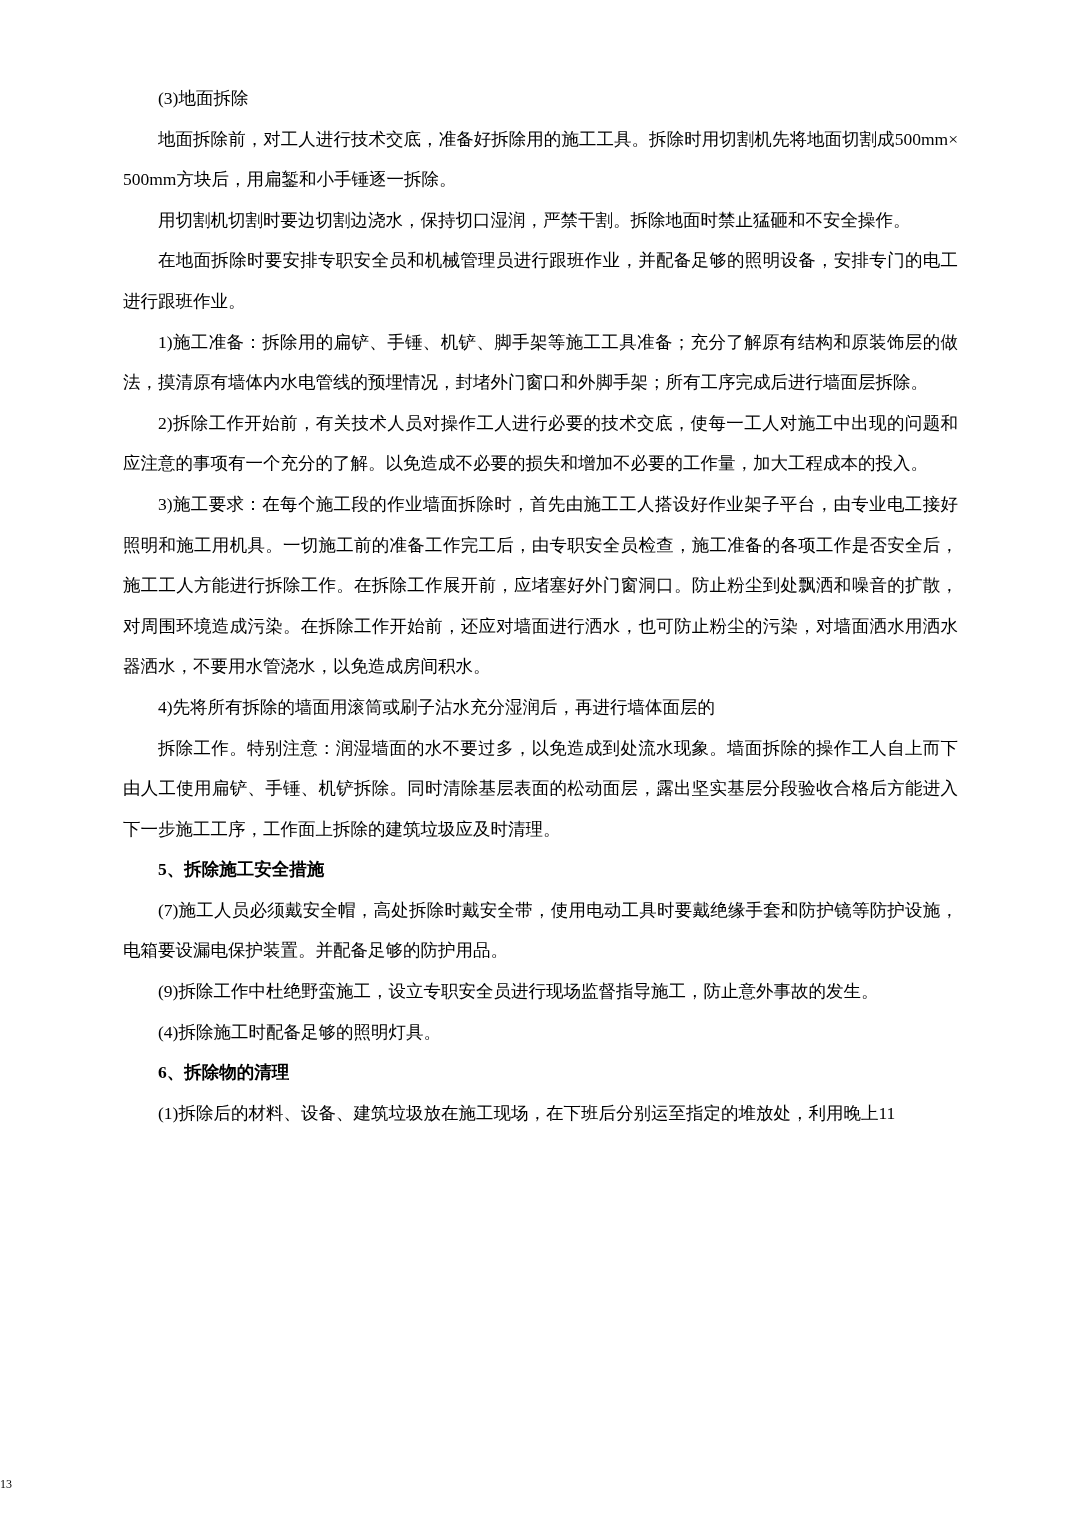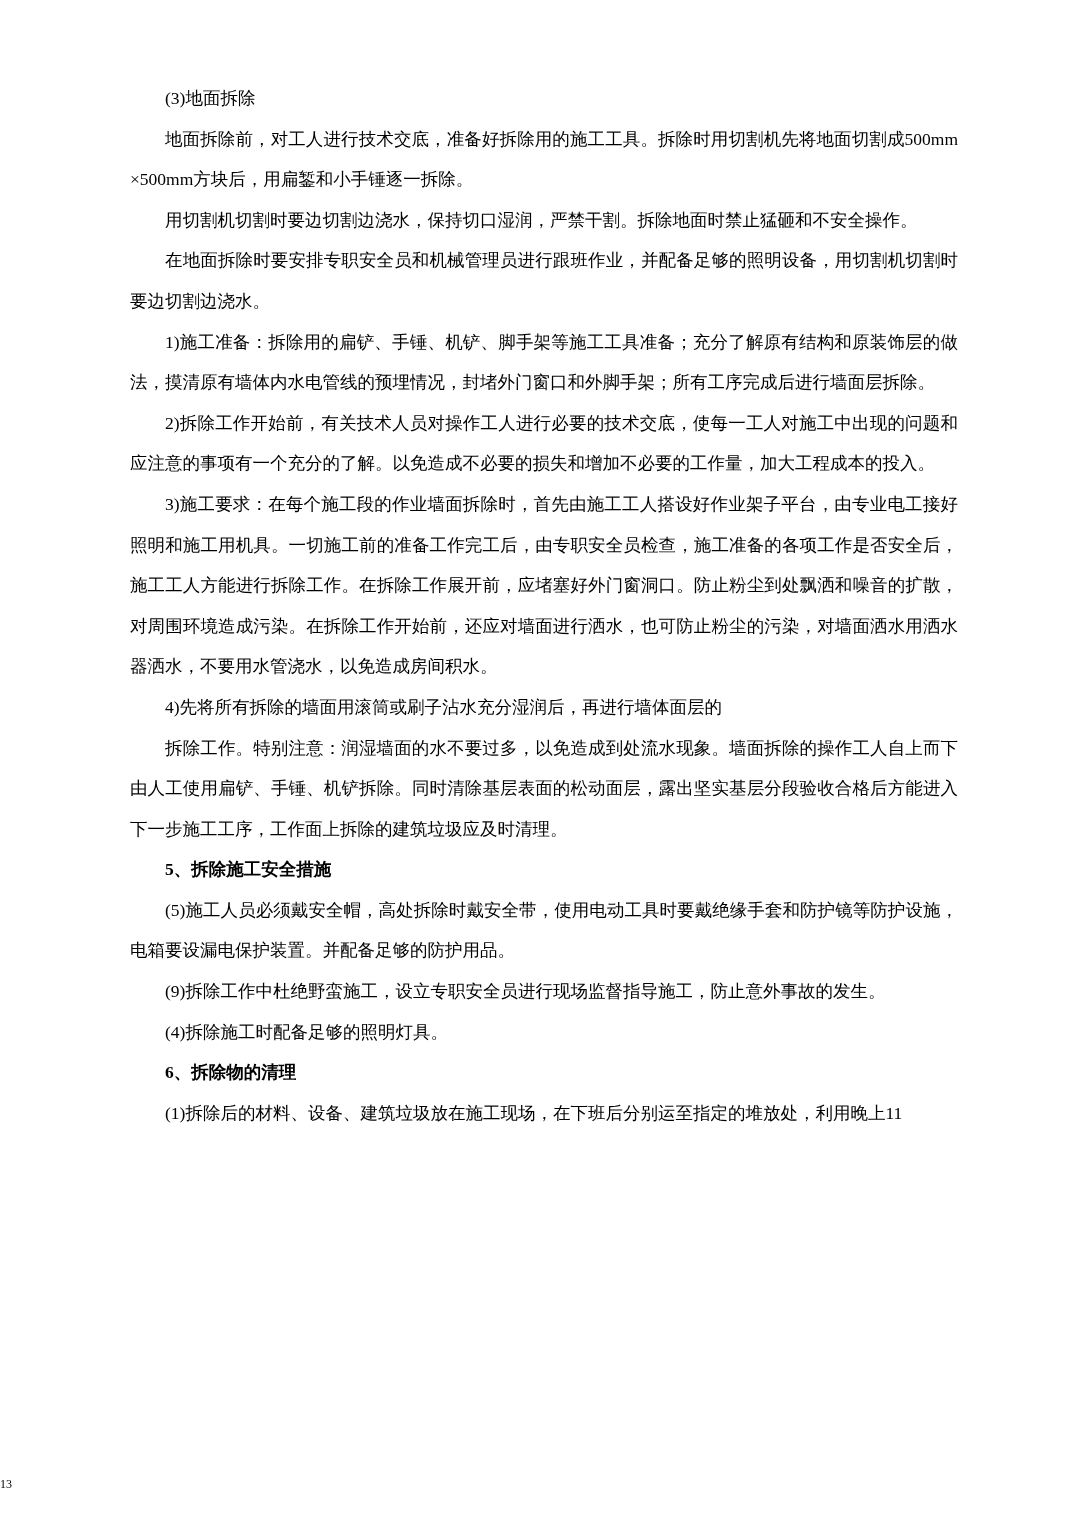--- a/index.html
+++ b/index.html
@@ -18,21 +18,21 @@
   .page {
     position: absolute;
     top: 0; left: 0;
     width: 1077px;
     height: 1523px;
     background: #ffffff;
   }
   .content {
     position: absolute;
     top: 78px;
-    left: 130px;
+    left: 123px;
     right: 119px;
   }
   .content p {
     margin: 0;
     padding: 0;
     font-size: 17.5px;
     line-height: 40.6px;
     text-align: justify;
     text-indent: 2em;
     word-break: break-all;
@@ -51,27 +51,27 @@
   }
 </style>
 </head>
 <body>
 
 <div class="page">
   <div class="content">
     <p>(3)地面拆除</p>
     <p>地面拆除前，对工人进行技术交底，准备好拆除用的施工工具。拆除时用切割机先将地面切割成500mm×500mm方块后，用扁錾和小手锤逐一拆除。</p>
     <p>用切割机切割时要边切割边浇水，保持切口湿润，严禁干割。拆除地面时禁止猛砸和不安全操作。</p>
-    <p>在地面拆除时要安排专职安全员和机械管理员进行跟班作业，并配备足够的照明设备，用切割机切割时要边切割边浇水。</p>
+    <p>在地面拆除时要安排专职安全员和机械管理员进行跟班作业，并配备足够的照明设备，安排专门的电工进行跟班作业。</p>
     <p>1)施工准备：拆除用的扁铲、手锤、机铲、脚手架等施工工具准备；充分了解原有结构和原装饰层的做法，摸清原有墙体内水电管线的预埋情况，封堵外门窗口和外脚手架；所有工序完成后进行墙面层拆除。</p>
     <p>2)拆除工作开始前，有关技术人员对操作工人进行必要的技术交底，使每一工人对施工中出现的问题和应注意的事项有一个充分的了解。以免造成不必要的损失和增加不必要的工作量，加大工程成本的投入。</p>
     <p>3)施工要求：在每个施工段的作业墙面拆除时，首先由施工工人搭设好作业架子平台，由专业电工接好照明和施工用机具。一切施工前的准备工作完工后，由专职安全员检查，施工准备的各项工作是否安全后，施工工人方能进行拆除工作。在拆除工作展开前，应堵塞好外门窗洞口。防止粉尘到处飘洒和噪音的扩散，对周围环境造成污染。在拆除工作开始前，还应对墙面进行洒水，也可防止粉尘的污染，对墙面洒水用洒水器洒水，不要用水管浇水，以免造成房间积水。</p>
     <p>4)先将所有拆除的墙面用滚筒或刷子沾水充分湿润后，再进行墙体面层的</p>
     <p>拆除工作。特别注意：润湿墙面的水不要过多，以免造成到处流水现象。墙面拆除的操作工人自上而下由人工使用扁铲、手锤、机铲拆除。同时清除基层表面的松动面层，露出坚实基层分段验收合格后方能进入下一步施工工序，工作面上拆除的建筑垃圾应及时清理。</p>
     <p class="heading">5、拆除施工安全措施</p>
-    <p>(5)施工人员必须戴安全帽，高处拆除时戴安全带，使用电动工具时要戴绝缘手套和防护镜等防护设施，电箱要设漏电保护装置。并配备足够的防护用品。</p>
+    <p>(7)施工人员必须戴安全帽，高处拆除时戴安全带，使用电动工具时要戴绝缘手套和防护镜等防护设施，电箱要设漏电保护装置。并配备足够的防护用品。</p>
     <p>(9)拆除工作中杜绝野蛮施工，设立专职安全员进行现场监督指导施工，防止意外事故的发生。</p>
     <p>(4)拆除施工时配备足够的照明灯具。</p>
     <p class="heading">6、拆除物的清理</p>
     <p>(1)拆除后的材料、设备、建筑垃圾放在施工现场，在下班后分别运至指定的堆放处，利用晚上11</p>
   </div>
   <div class="footer">13</div>
 </div>
 
 </body></html>

